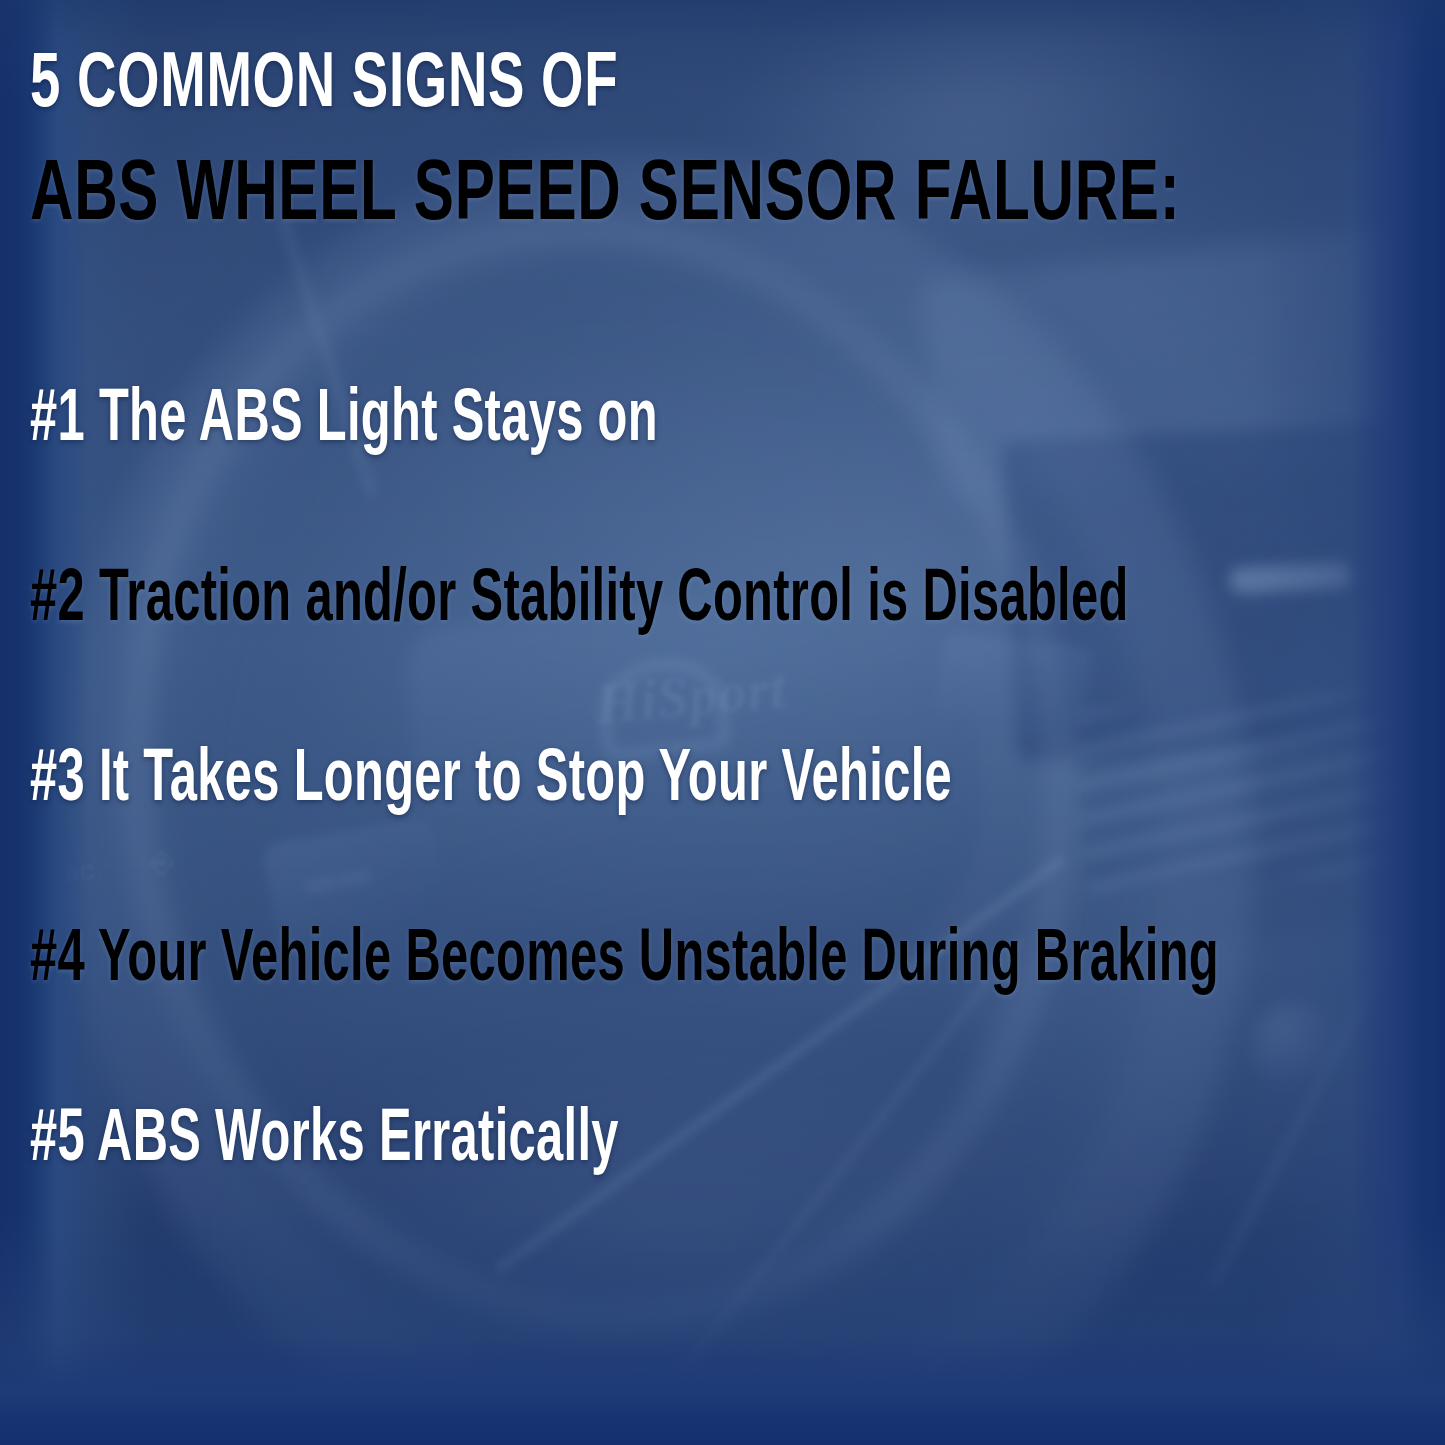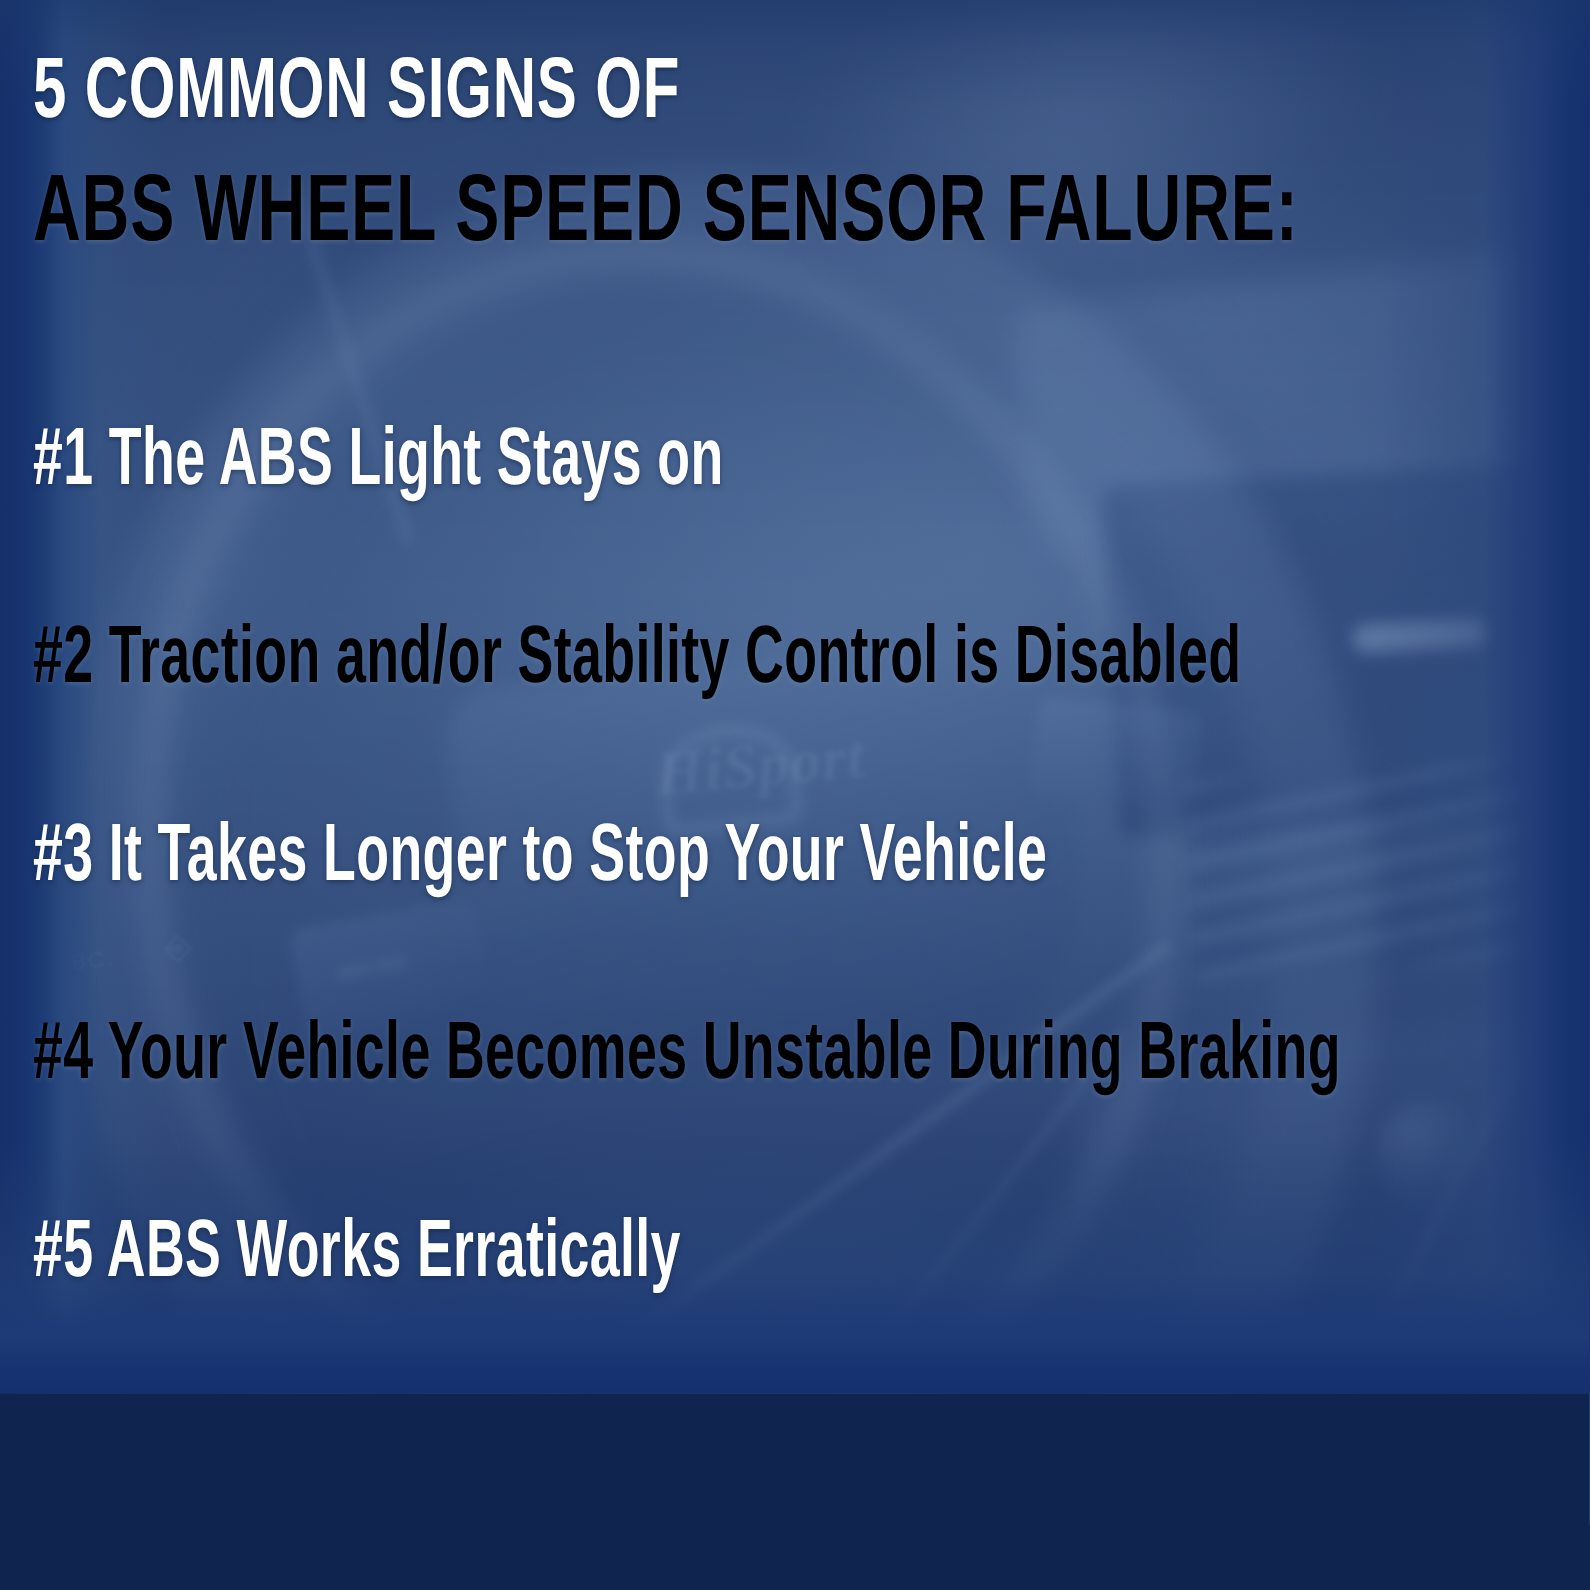--- a/index.html
+++ b/index.html
@@ -3,21 +3,21 @@
 <meta charset="utf-8">
 <style>
   html, body {
     margin: 0;
     padding: 0;
     background: #0f2550;
   }
   #poster {
     position: relative;
     width: 1445px;
-    height: 1267px;
+    height: 1445px;
     overflow: hidden;
     background: #34517e;
     font-family: "Liberation Sans", sans-serif;
     isolation: isolate;
   }
 
   
   .bg-layer { position:absolute; inset:0; }
 
   

